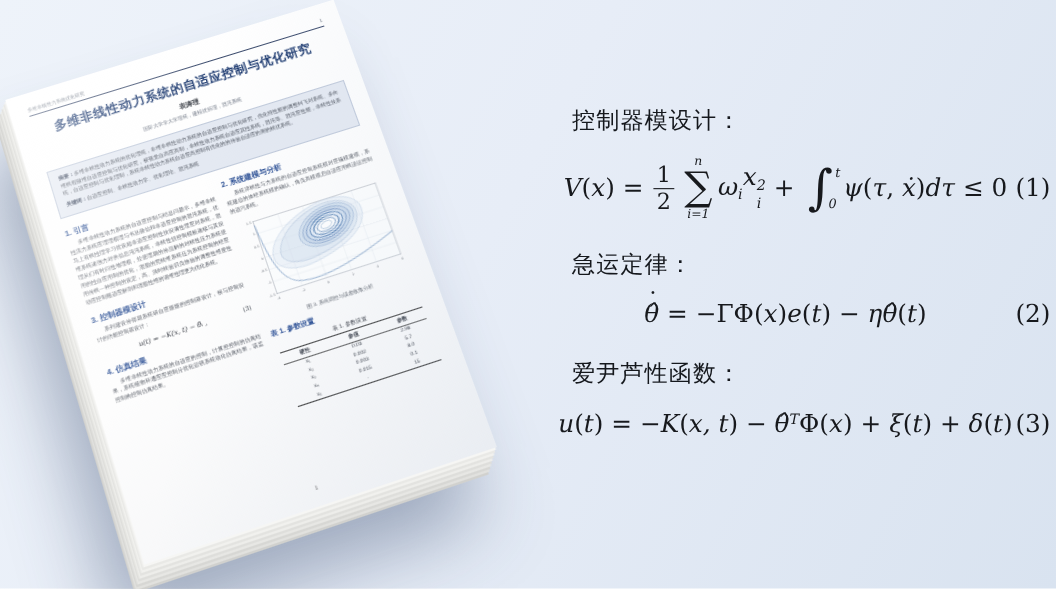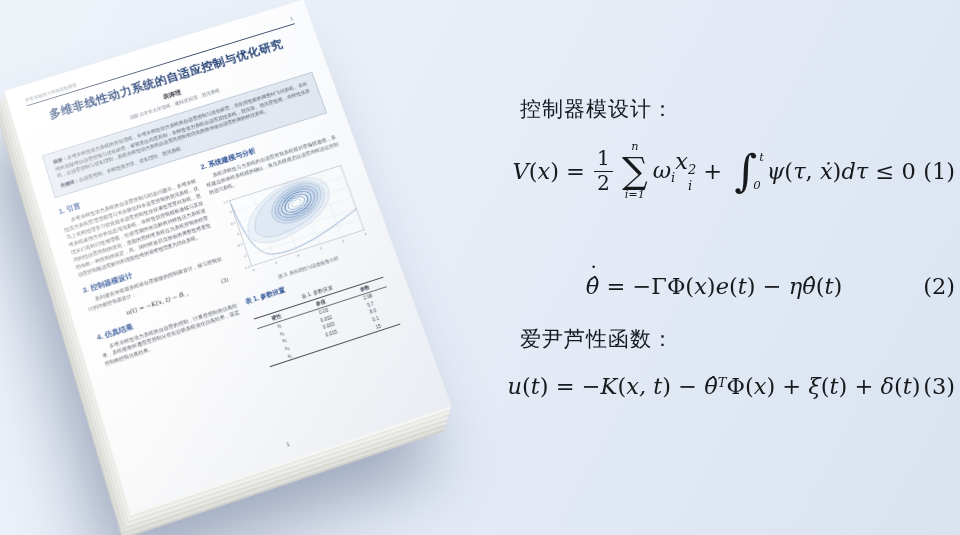--- a/index.html
+++ b/index.html
@@ -230,20 +230,21 @@
   </div>
 </div>
 
 <div class="rpanel">
   <div class="lbl" style="top:95px">控制器模设计：</div>
   <div class="eqrow" style="top:128px;height:86px">
     <span class="eqbody"><span class="mi">V</span><span class="mu">(</span><span class="mi">x</span><span class="mu">) = </span><span class="frac"><span class="fnum">1</span><span class="fden">2</span></span><span class="big"><span class="blim">n</span><span class="bsym">∑</span><span class="blim">i=1</span></span><span class="mi"><span>ω</span><span class="ssub">i</span></span><span class="mi"><span>x</span><span class="stk"><span>2</span><span>i</span></span></span><span class="mu"> + </span><span class="intwrap"><span class="intsym">∫</span><span class="intlims"><span class="ilt">t</span><span class="ilb">0</span></span></span><span class="mi">ψ</span><span class="mu">(</span><span class="mi">τ</span><span class="mu">, </span><span class="mi">ẋ</span><span class="mu">)</span><span class="mi">dτ</span><span class="mu"> ≤ 0</span></span>
     <span class="eqno">(1)</span>
   </div>
 
+  <div class="lbl" style="top:226px">急运定律：</div>
   <div class="eqrow" style="top:262px;height:48px">
     <span class="eqbody"><span class="stack"><span class="sbase">θ̂</span><span class="sabove">˙</span></span><span class="mu"> = −ΓΦ(</span><span class="mi">x</span><span class="mu">)</span><span class="mi">e</span><span class="mu">(</span><span class="mi">t</span><span class="mu">) − </span><span class="mi">η</span><span class="mi">θ̂</span><span class="mu">(</span><span class="mi">t</span><span class="mu">)</span></span>
     <span class="eqno">(2)</span>
   </div>
 
   <div class="lbl" style="top:325px">爱尹芦性函数：</div>
   <div class="eqrow" style="top:362px;height:48px">
     <span class="eqbody"><span class="mi">u</span><span class="mu">(</span><span class="mi">t</span><span class="mu">) = −</span><span class="mi">K</span><span class="mu">(</span><span class="mi">x, t</span><span class="mu">) − </span><span class="mi"><span>θ̂</span><span class="ssup">T</span></span><span class="mu">Φ(</span><span class="mi">x</span><span class="mu">) + </span><span class="mi">ξ</span><span class="mu">(</span><span class="mi">t</span><span class="mu">) + </span><span class="mi">δ</span><span class="mu">(</span><span class="mi">t</span><span class="mu">)</span></span>
     <span class="eqno">(3)</span>
   </div>

